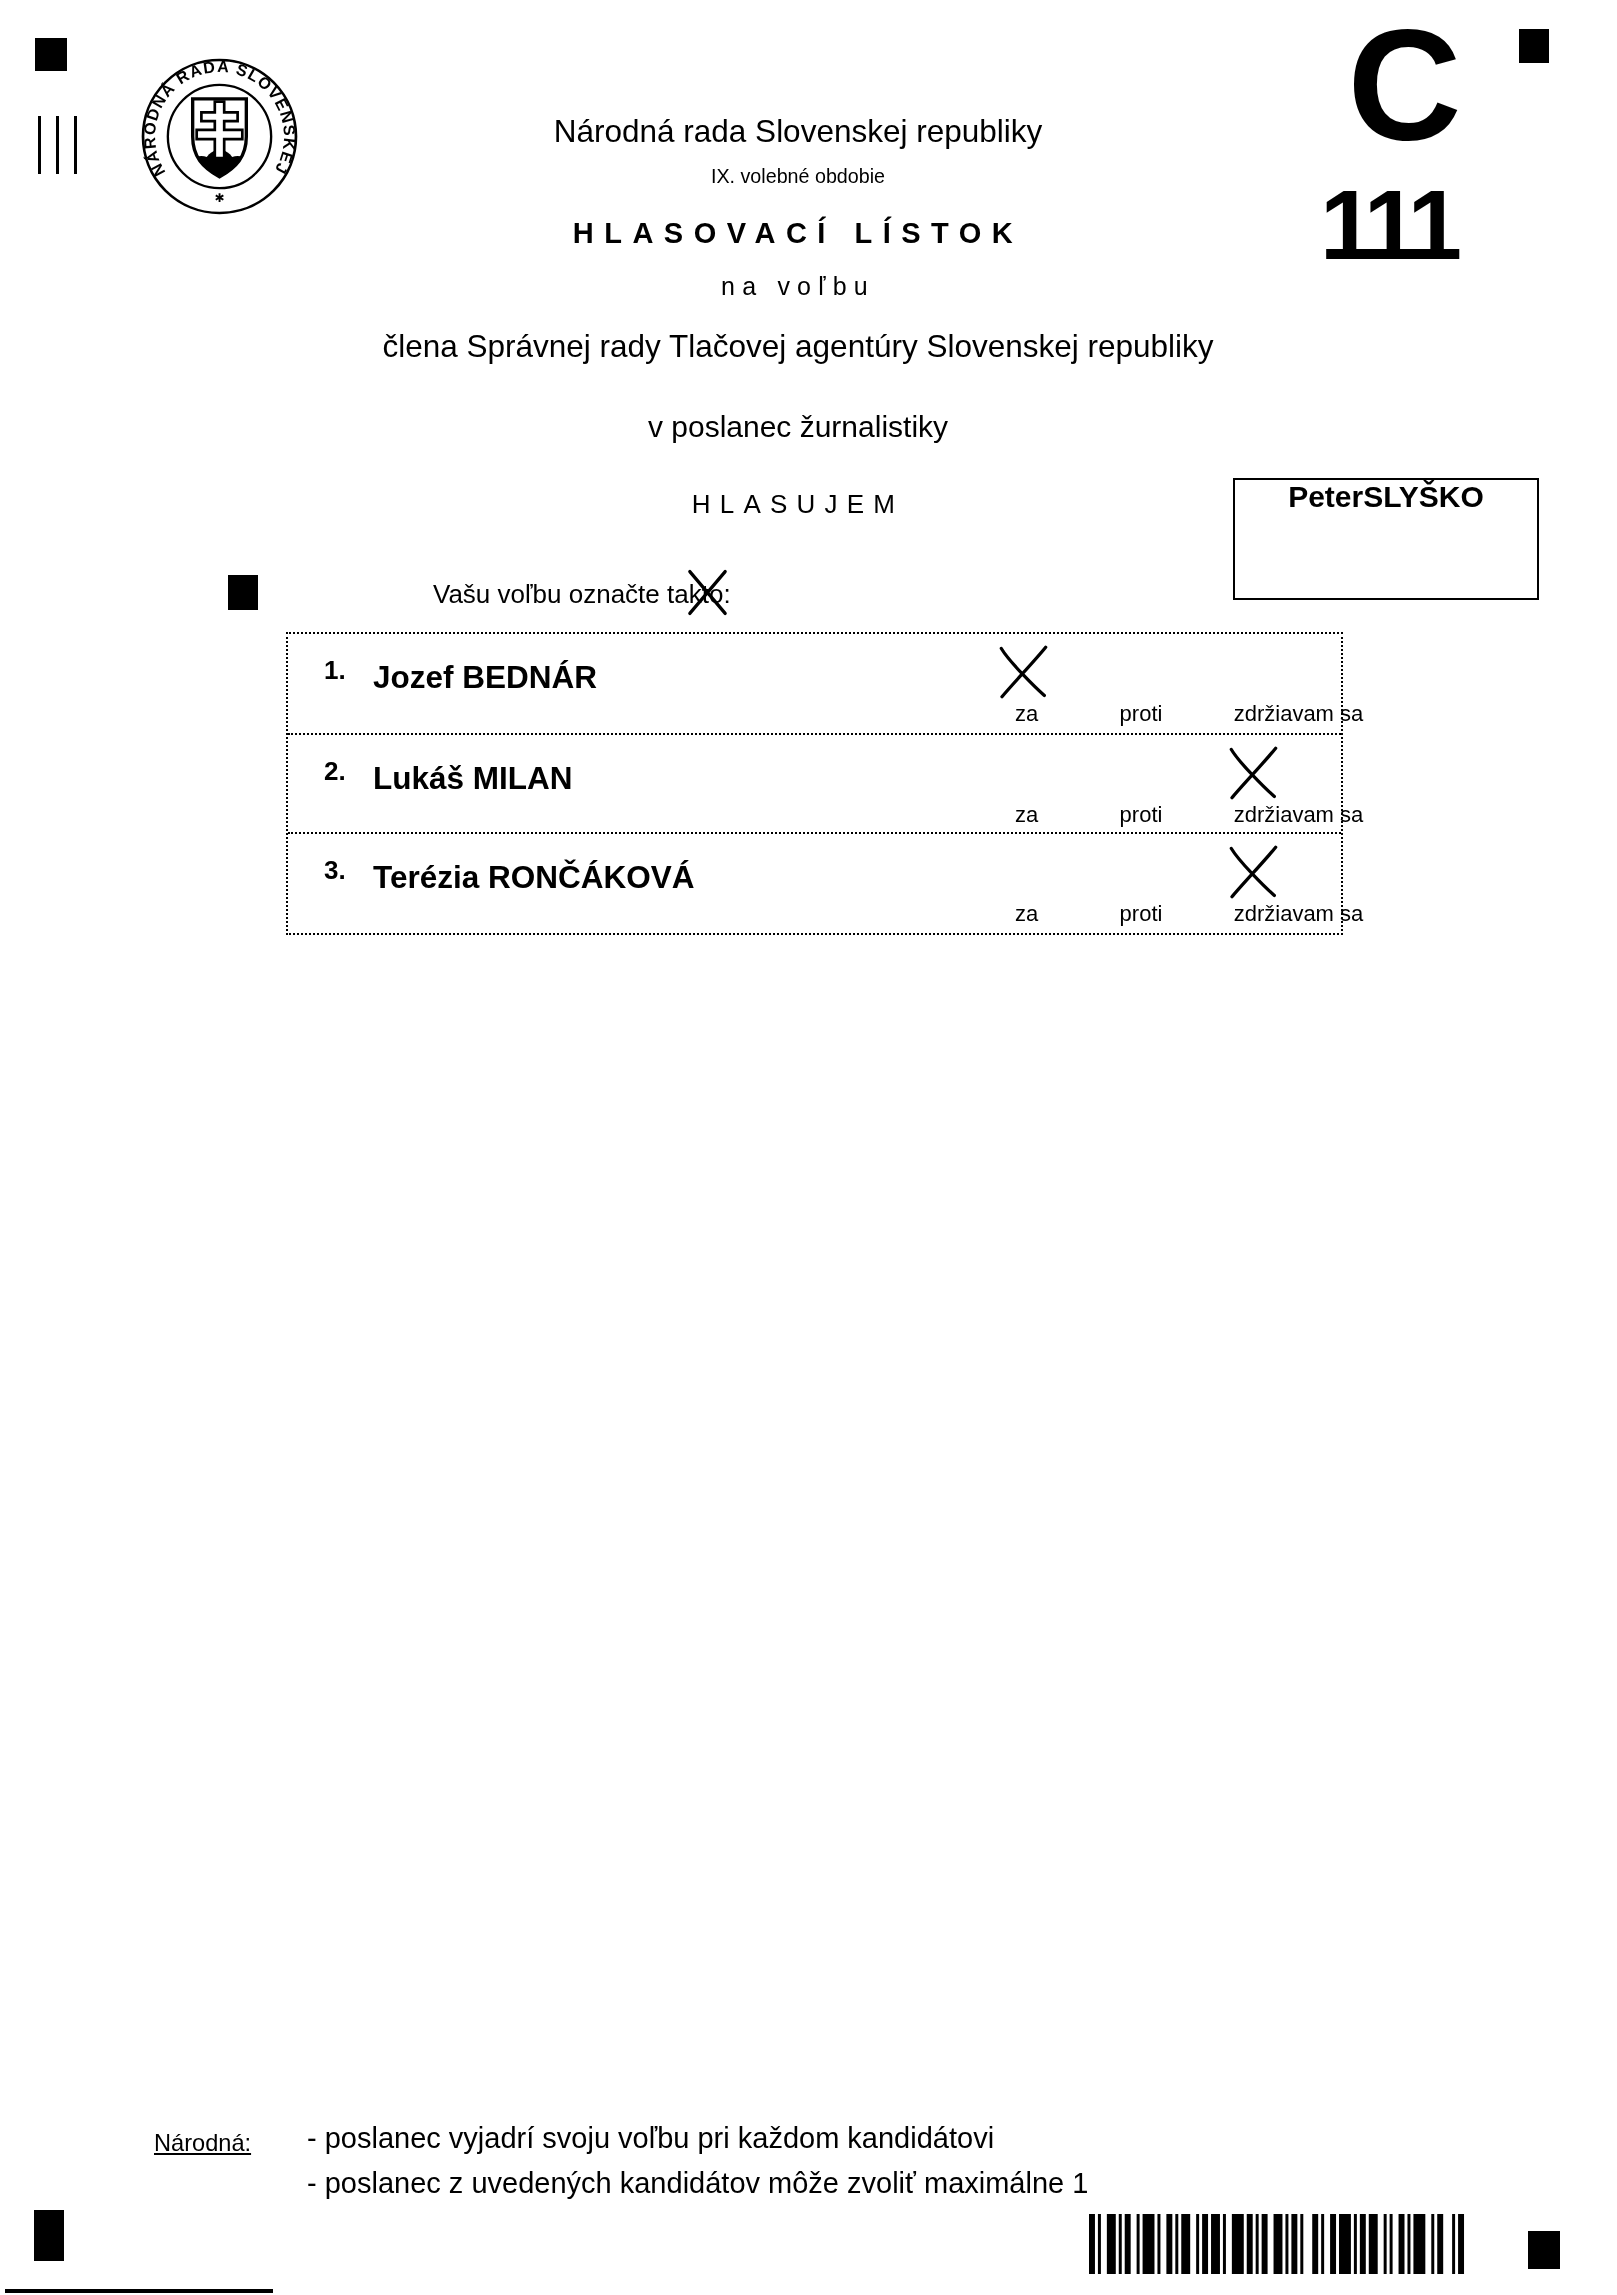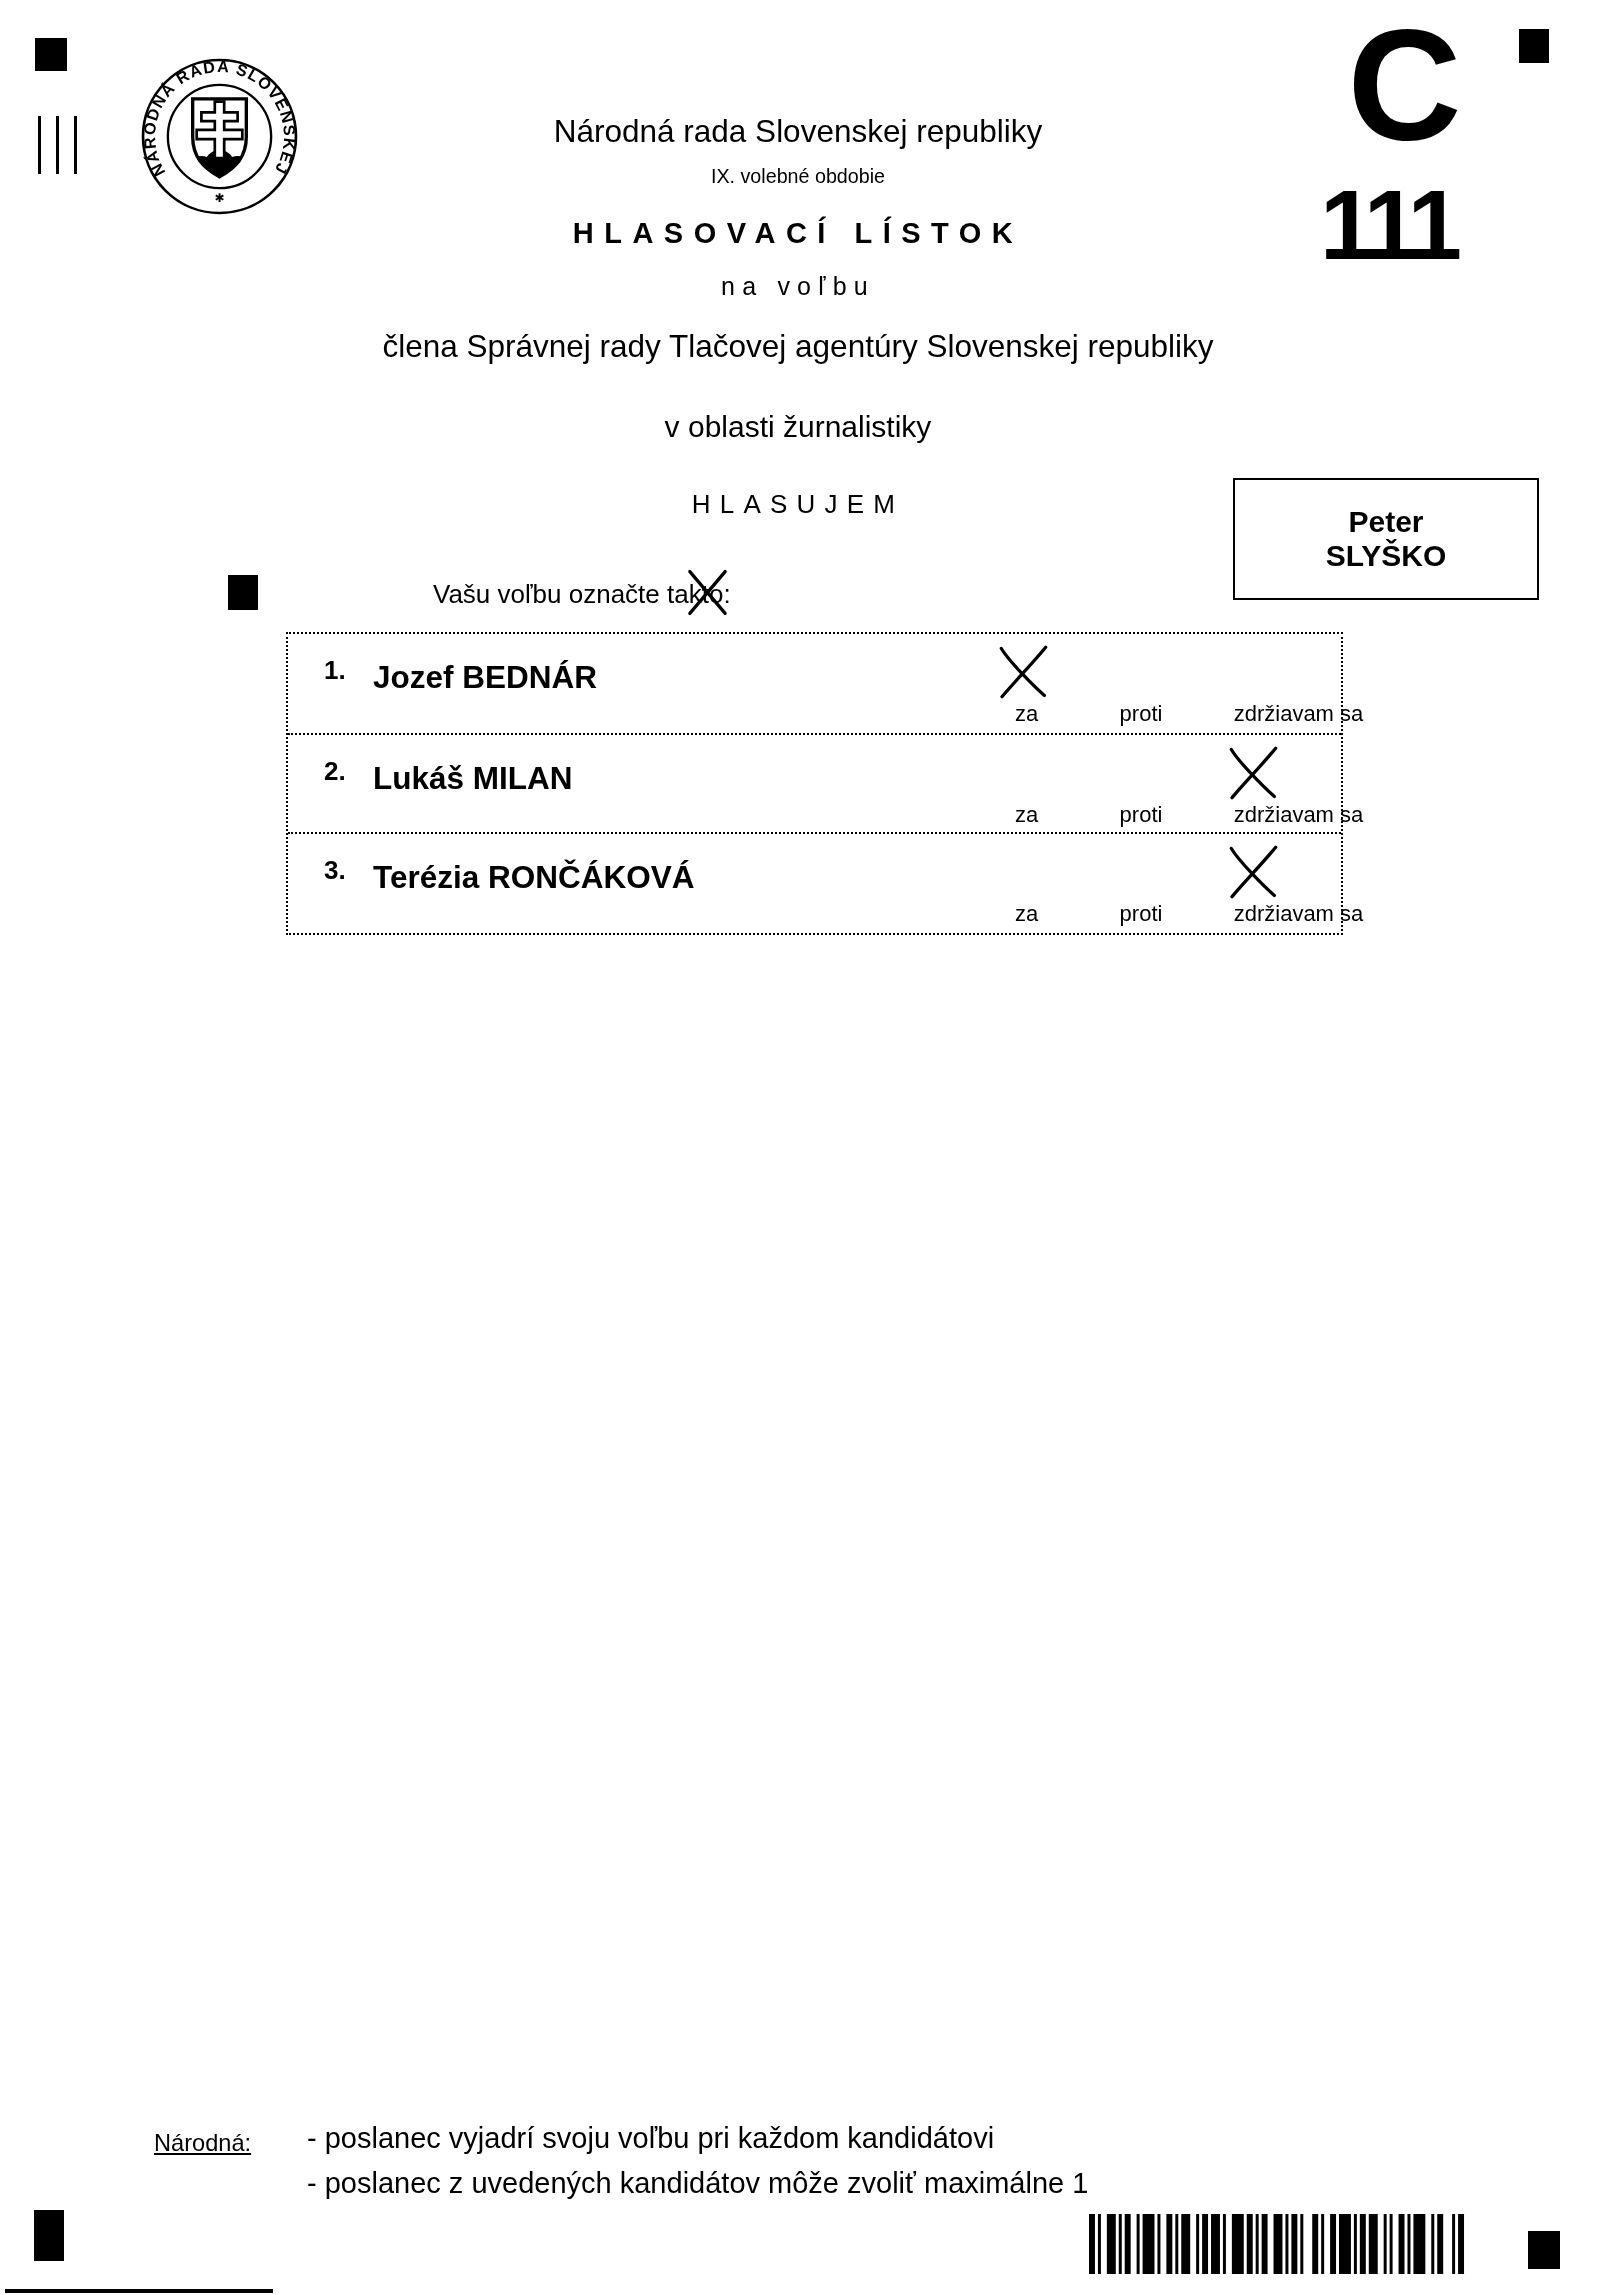--- a/index.html
+++ b/index.html
@@ -22,21 +22,21 @@
   .corner-c{position:absolute;left:1339px;top:5.3px;width:131px;text-align:center;
             font-size:158px;font-weight:bold;line-height:1;}
   .corner-num{position:absolute;left:1320px;top:176px;width:158px;text-align:left;
             font-size:98px;font-weight:bold;line-height:1;letter-spacing:-5.3px;}
   
   .vlines{position:absolute;left:38px;top:116px;width:39px;height:58px;
           display:flex;justify-content:space-between;}
   .vlines span{display:block;width:2.6px;height:100%;background:#000;}
   
   .voter-box{position:absolute;left:1233px;top:478px;width:306px;height:122px;
-             border:2.6px solid #000;box-sizing:border-box;display:flex;flex-direction:column;
+             border:2.6px solid #000;box-sizing:border-box;display:flex;flex-direction:row;
              justify-content:center;text-align:center;font-size:30px;font-weight:bold;line-height:1.15;}
   
   .mark-instruction{position:absolute;left:433px;top:579px;font-size:26px;white-space:nowrap;}
   
   .cand-box{position:absolute;left:286px;top:632px;width:1057px;height:303px;
             border:2.6px dotted #000;box-sizing:border-box;}
   .cand-row{position:relative;width:100%;height:99px;box-sizing:border-box;}
   .cand-row + .cand-row{border-top:2.6px dotted #000;}
   .cand-num{position:absolute;left:36px;top:21px;font-size:26px;font-weight:bold;}
   .cand-name{position:absolute;left:85px;top:17px;font-size:31.5px;font-weight:bold;white-space:nowrap;margin-top:8px;}
@@ -95,21 +95,21 @@
 
     <path d="M113,68 H127 V84 H147 V97 H127 V110 H154 V124 H127 V152 H113 V124 H86 V110 H113 V97 H93 V84 H113 Z" fill="#fff" stroke="#000" stroke-width="4" stroke-linejoin="miter"></path>
   </svg>
 </div>
 
 <div class="hline h-institution">Národná rada Slovenskej republiky</div>
 <div class="hline h-term">IX. volebné obdobie</div>
 <div class="hline h-title">HLASOVACÍ LÍSTOK</div>
 <div class="hline h-subtitle">na voľbu</div>
 <div class="hline h-subject">člena Správnej rady Tlačovej agentúry Slovenskej republiky</div>
-<div class="hline h-area">v oblasti žurnalistiky</div>
+<div class="hline h-area">v poslanec žurnalistiky</div>
 <div class="hline h-votehead">HLASUJEM</div>
 
 <div class="corner-c">C</div>
 <div class="corner-num">111</div>
 
 <div class="voter-box">
   <div>Peter</div>
   <div>SLYŠKO</div>
 </div>
 

